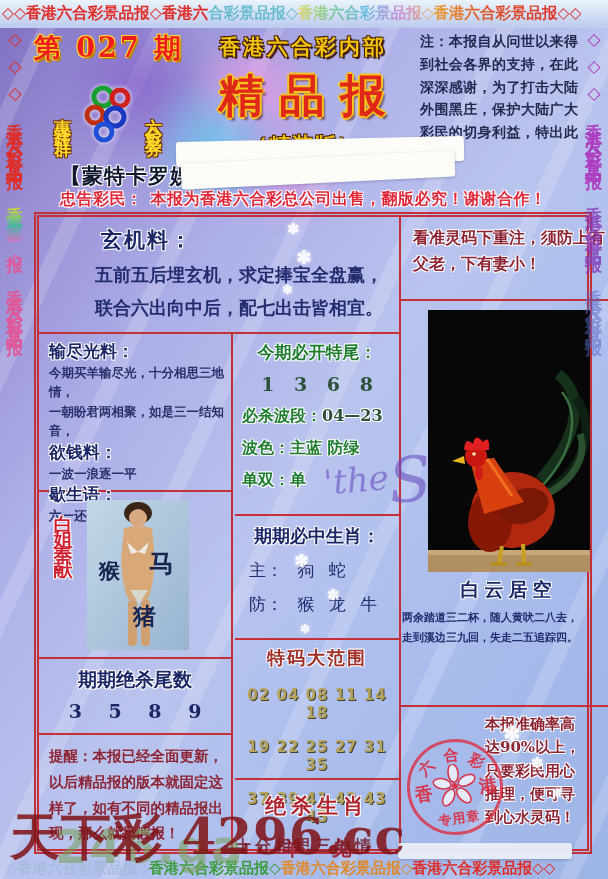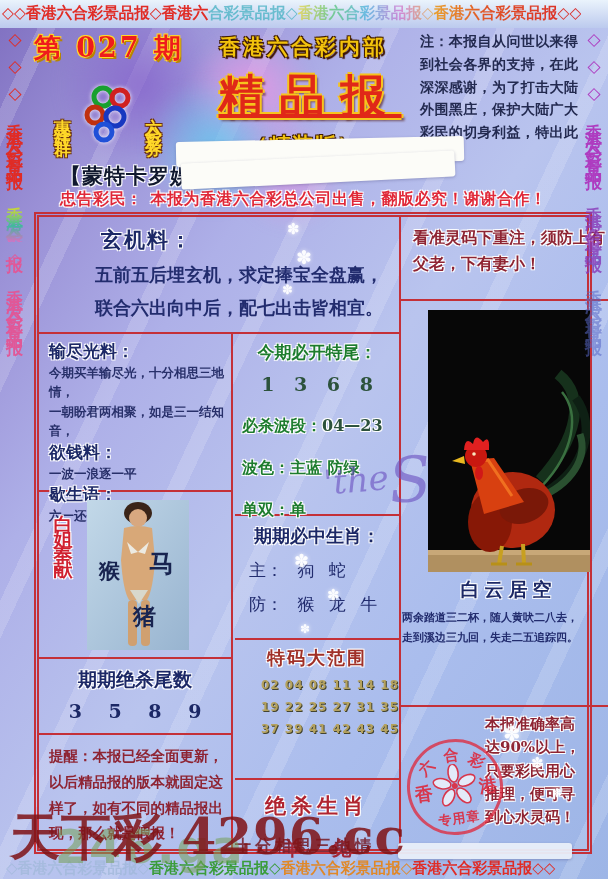--- a/index.html
+++ b/index.html
@@ -11,21 +11,21 @@
   .blob{position:absolute;border-radius:50%;filter:blur(7px);z-index:0;}
   .blob.pink{left:185px;top:30px;width:130px;height:125px;background:radial-gradient(circle,rgba(238,150,228,.85),rgba(238,150,228,0) 70%);}
   .blob.blue{left:140px;top:80px;width:150px;height:130px;background:radial-gradient(circle,rgba(95,200,238,.75),rgba(95,200,238,0) 70%);}
   .blob.purple{left:55px;top:10px;width:170px;height:150px;background:radial-gradient(circle,rgba(128,88,200,.65),rgba(128,88,200,0) 72%);}
   .blob.pink2{left:235px;top:120px;width:110px;height:110px;background:radial-gradient(circle,rgba(225,140,220,.6),rgba(225,140,220,0) 70%);}
 
   
   .ow{text-shadow:-1px -1px 0 rgba(255,255,255,.92),1px -1px 0 rgba(255,255,255,.92),-1px 1px 0 rgba(255,255,255,.92),1px 1px 0 rgba(255,255,255,.92);}
   .ob{text-shadow:-1px -1px 0 #401c00,1px -1px 0 #401c00,-1px 1px 0 #401c00,2px 2px 1px #3a1000;}
   .oy{text-shadow:-1px -1px 0 #ffd82a,1px -1px 0 #ffd82a,-1px 1px 0 #ffd82a,2px 2px 0 #b88600;}
-  .og{text-shadow:-2px 0 0 #f6c41e,2px 0 0 #f6c41e,0 -2px 0 #f6c41e,0 2px 0 #f6c41e,3px 3px 2px rgba(70,10,0,.55);text-decoration:underline;}
+  .og{text-shadow:-2px 0 0 #f6c41e,2px 0 0 #f6c41e,0 -2px 0 #f6c41e,0 2px 0 #f6c41e,3px 3px 2px rgba(70,10,0,.55);}
 
   
   .hstrip{position:absolute;left:0;width:608px;z-index:4;font-weight:bold;font-size:15.5px;white-space:nowrap;letter-spacing:0;}
   .hstrip.top{top:0;height:28px;line-height:26px;padding-left:2px;
     background:linear-gradient(to bottom,#eaf3fc,#bccaee);}
   .hstrip.bottom{bottom:0;height:21px;line-height:20px;font-size:15px;padding-left:6px;}
   .vstrip{position:absolute;top:29px;bottom:21px;width:29px;z-index:4;writing-mode:vertical-rl;text-orientation:upright;
     font-weight:bold;font-size:17px;letter-spacing:7px;text-align:left;line-height:29px;}
   .vstrip.left{left:0;}
   .vstrip.right{right:0;}
@@ -92,28 +92,28 @@
   .l-baijie{height:167px;border-bottom:2px solid #c43038;box-sizing:border-box;display:flex;padding:8px 2px 4px 12px;}
   .baijie-v{writing-mode:vertical-rl;text-orientation:upright;font-size:19px;font-weight:bold;color:#d02030;letter-spacing:15px;height:150px;margin-right:10px;}
   .l-weishu{height:76px;border-bottom:2px solid #c43038;box-sizing:border-box;text-align:center;padding-top:8px;}
   .weishu-vals{font-size:19px;font-weight:bold;color:#1c2866;word-spacing:20px;margin-top:7px;}
   .l-tixing{padding:8px 8px 0 10px;font-size:14.5px;font-weight:900;color:#8e2433;line-height:1.78;}
 
   .col-mid{left:196px;top:117px;width:164px;height:515px;}
   .m-b1{height:182px;border-bottom:2px solid #c43038;box-sizing:border-box;padding-top:7px;}
   .g-title{text-align:center;font-size:17px;font-weight:bold;color:#1d7c2e;}
   .g-vals{text-align:center;font-size:19px;font-weight:bold;color:#2c523c;word-spacing:13px;margin:9px 0 10px;}
-  .g-row{font-size:16px;font-weight:bold;color:#1d7c2e;margin-top:21px;padding-left:7px;}
+  .g-row{font-size:16px;font-weight:bold;color:#1d7c2e;margin-top:11px;padding-left:7px;}
   .g-dark{color:#2c523c;}
   .m-sx{height:124px;border-bottom:2px solid #c43038;box-sizing:border-box;padding-top:8px;}
   .sx-title{text-align:center;font-size:18px;font-weight:bold;color:#1c2866;}
   .sx-row{font-size:17px;font-weight:normal;color:#222c6e;margin-top:11px;padding-left:14px;word-spacing:9px;}
   .m-tema{height:140px;border-bottom:2px solid #c43038;box-sizing:border-box;text-align:center;padding-top:6px;}
   .tema-title{font-size:18px;font-weight:bold;color:#a03028;letter-spacing:2px;}
-  .tema-row{font-family:"DejaVu Sans",sans-serif;font-size:12px;font-weight:bold;color:#b5a25e;margin-top:8px;letter-spacing:1px;text-shadow:1px 1px 0 #44442e;text-align:right;}
+  .tema-row{font-family:"DejaVu Sans",sans-serif;font-size:15px;font-weight:bold;color:#b5a25e;margin-top:16px;letter-spacing:1px;text-shadow:1px 1px 0 #44442e;}
   .m-juesha{text-align:center;padding-top:12px;}
   .juesha-title{font-size:21px;font-weight:bold;color:#b02430;letter-spacing:5px;}
   .juesha-val{font-size:20px;font-weight:bold;color:#a02838;margin-top:15px;word-spacing:22px;}
 
   
   .censor{position:absolute;background:#fcfcf8;z-index:5;border-radius:3px;box-shadow:0 1px 3px rgba(70,70,120,.35);}
   .censor.c1{left:176px;top:139px;width:288px;height:25px;transform:rotate(-1.2deg);}
   .censor.c2{left:181px;top:157px;width:274px;height:26px;transform:rotate(-2.8deg);}
   .censor.bar{left:398px;top:843px;width:174px;height:16px;background:#e9eff9;opacity:.95;}
   .print-line{position:absolute;left:235px;top:836px;z-index:3;font-size:16px;font-weight:bold;color:#7a2430;letter-spacing:4px;opacity:.9;}

